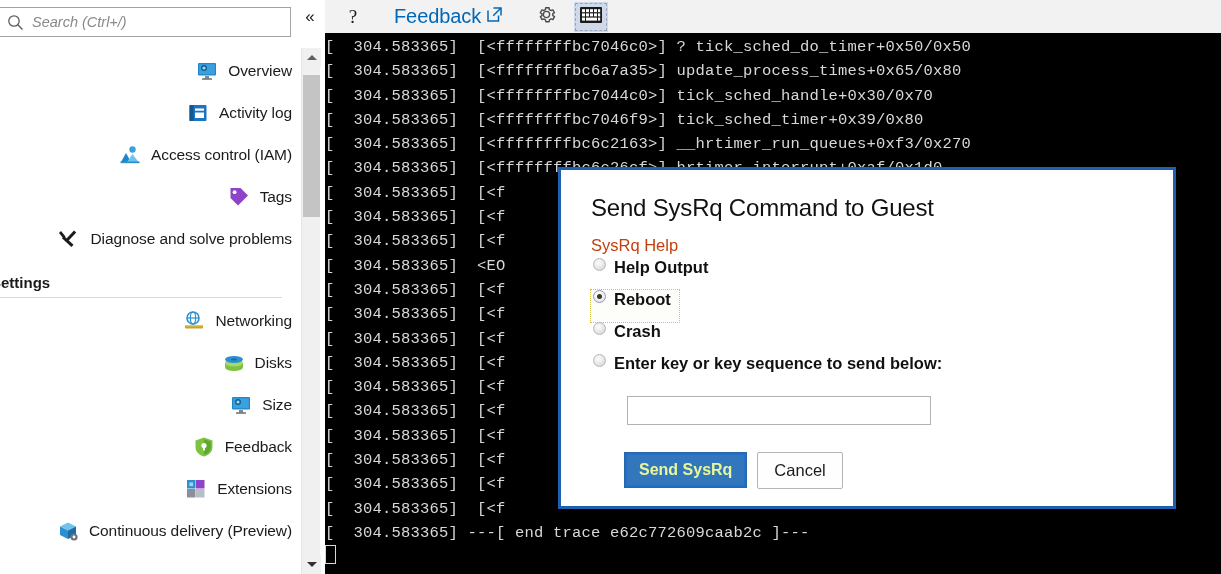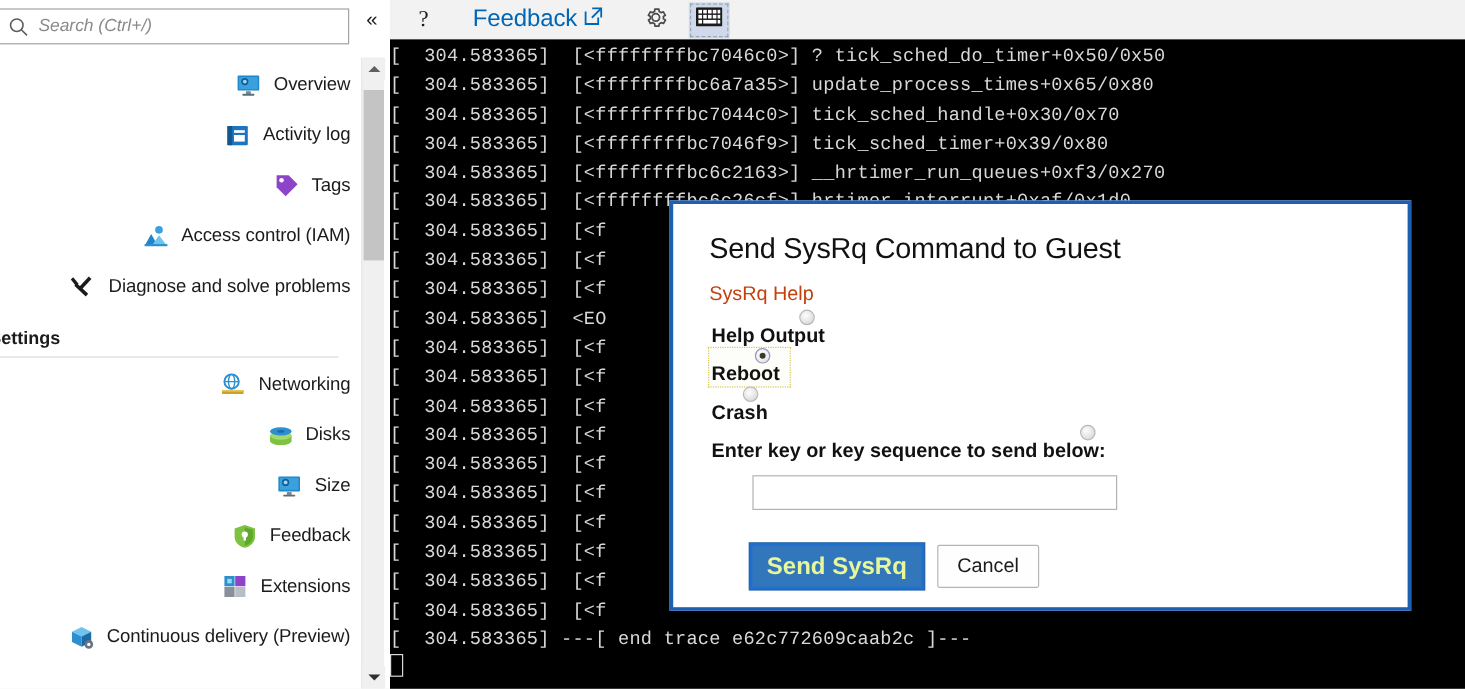--- a/index.html
+++ b/index.html
@@ -230,27 +230,26 @@
     display: block;
     color: #c2410c;
     font-size: 16.5px;
     text-decoration: none;
     margin-bottom: 3px;
     width: max-content;
     cursor: pointer;
   }
   .radio-row {
     display: flex;
-    align-items: flex-end;
+    align-items: flex-start;
     height: 32px;
     padding: 0 8px 0 2px;
     width: max-content;
     box-sizing: border-box;
     cursor: pointer;
-    flex-direction: column;
   }
   .radio-row.focused {
     outline: 1px dotted #d6c44a;
     background: #fdfdfa;
   }
   .rb {
     width: 13px; height: 13px;
     border-radius: 50%;
     background: radial-gradient(circle at 40% 35%, #fdfdfd 0%, #e3e3e3 60%, #c9c9c9 100%);
     border: 1px solid #b8b8b8;
@@ -292,21 +291,21 @@
   .dlg-buttons {
     display: flex;
     align-items: center;
     margin: 27px 0 0 33px;
     gap: 10px;
   }
   #btn-send {
     background: #3277bc;
     border: 1px solid #2a65a2;
     color: #e8f79a;
-    font-size: 20px;
+    font-size: 16px;
     font-weight: bold;
     padding: 9px 14px;
     cursor: pointer;
     font-family: "Liberation Sans", sans-serif;
     box-shadow: inset 0 0 0 2px #1f6fd0;
     line-height: 1;
   }
   #btn-cancel {
     background: #fefefe;
     border: 1px solid #b5b5b5;
@@ -362,37 +361,37 @@
             <rect x="8" y="6.5" width="9" height="2.2" fill="#ffffff"></rect>
             <rect x="8" y="10.5" width="9" height="5.5" fill="#ffffff"></rect>
           </svg>
         </span>
         <span class="nav-label">Activity log</span>
       </div>
 
       <div class="nav-item">
         <span class="nav-icon">
           <svg width="22" height="22" viewBox="0 0 22 22">
-            <path d="M12.5 2 L20 9.5 L10 19.5 L2.5 12 L2.5 2 Z" fill="#8e44c8"></path>
-            <circle cx="6.6" cy="6.2" r="1.9" fill="#ffffff"></circle>
-          </svg>
-        </span>
-        <span class="nav-label">Tags</span>
-      </div>
-
-      <div class="nav-item">
-        <span class="nav-icon">
-          <svg width="22" height="22" viewBox="0 0 22 22">
             <circle cx="13.5" cy="5.5" r="3.2" fill="#3aa0de"></circle>
             <path d="M2 18 L7 9 L12 18 Z" fill="#1f86c9"></path>
             <path d="M8 18 L13.5 10 L19.5 18 Z" fill="#6fc4ef"></path>
             <rect x="1.5" y="17.4" width="19" height="1.8" fill="#2d8fd0"></rect>
           </svg>
         </span>
         <span class="nav-label">Access control (IAM)</span>
+      </div>
+
+      <div class="nav-item">
+        <span class="nav-icon">
+          <svg width="22" height="22" viewBox="0 0 22 22">
+            <path d="M12.5 2 L20 9.5 L10 19.5 L2.5 12 L2.5 2 Z" fill="#8e44c8"></path>
+            <circle cx="6.6" cy="6.2" r="1.9" fill="#ffffff"></circle>
+          </svg>
+        </span>
+        <span class="nav-label">Tags</span>
       </div>
 
       <div class="nav-item">
         <span class="nav-icon">
           <svg width="22" height="22" viewBox="0 0 22 22">
             <path d="M3 3 L7.5 8.5 L5.5 10.5 L1 5 Z" fill="#1b1b1b"></path>
             <rect x="6" y="8" width="13" height="3" transform="rotate(43 6 8)" fill="#1b1b1b"></rect>
             <rect x="16" y="2.5" width="3" height="13" transform="rotate(43 16 2.5)" fill="#1b1b1b"></rect>
           </svg>
         </span>

